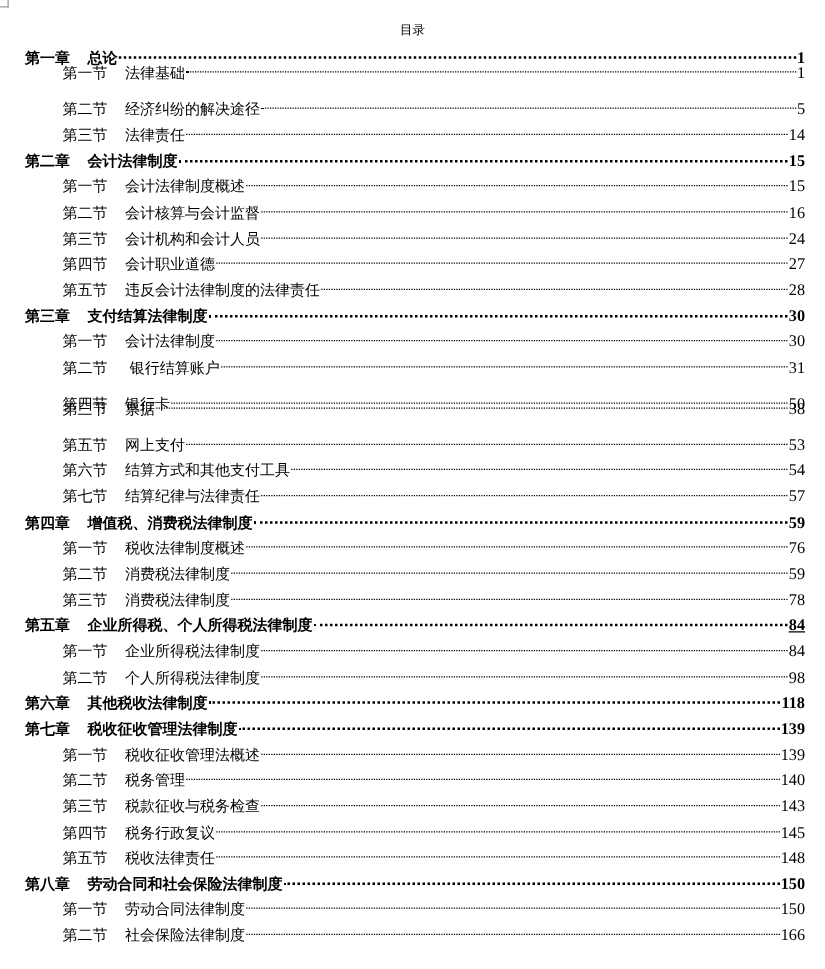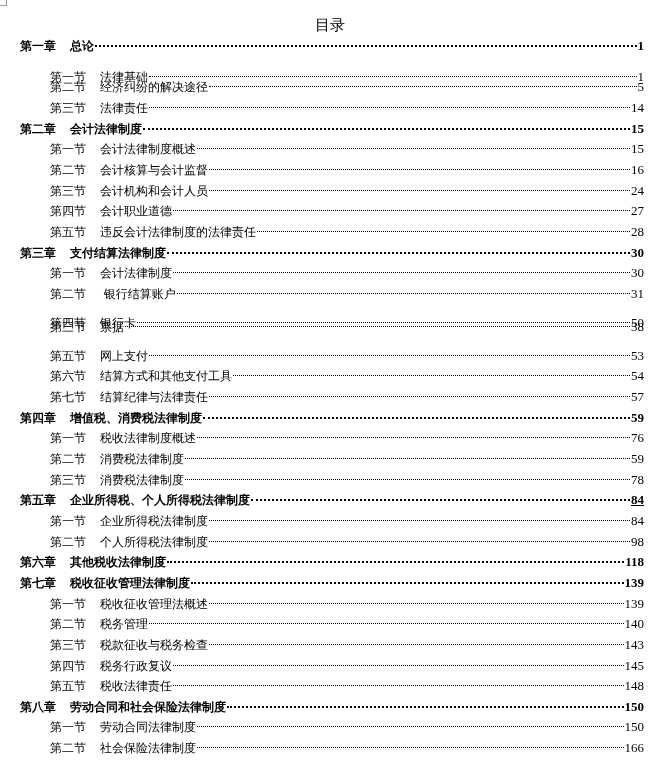--- a/index.html
+++ b/index.html
@@ -1,21 +1,21 @@
 <!DOCTYPE html>
 <html><head>
 <meta charset="utf-8">
 <style>
   html, body { margin: 0; padding: 0; background: #ffffff; }
   body { width: 660px; height: 775px; position: relative; overflow: hidden;
          font-family: "DejaVu Sans", sans-serif; color: #000; }
   .corner-mark { position: absolute; left: 0; top: 0; width: 6px; height: 5px;
                  border-right: 1px solid #9a9a9a; border-bottom: 1px solid #9a9a9a; }
   .toc-title { position: absolute; top: 15px; left: 0; width: 660px; text-align: center;
-               font-size: 15px; line-height: 20px; }
+               font-size: 10px; line-height: 20px; }
   .toc { position: absolute; top: 36px; left: 0; width: 660px; }
   .row { position: absolute; left: 0; width: 660px; height: 20px; line-height: 20px;
          display: flex; align-items: baseline; font-size: 12px; white-space: nowrap; }
   .row.chapter { font-weight: bold; }
   .row .lead { flex: 0 0 auto; }
   .row.chapter .num-label { margin-left: 20px; width: 50px; display: inline-block; }
   .row.section .num-label { margin-left: 50px; width: 50px; display: inline-block; }
   .row .title { display: inline-block; }
   .row .dots { flex: 1 1 auto; border-bottom: 1px dotted #000; margin: 0 1px 0 1px;
                position: relative; top: -4px; height: 0; }
@@ -30,21 +30,21 @@
 <div class="corner-mark"></div>
 
 <div class="toc-title">目录</div>
 
 <div class="toc" id="toc">
     <div class="row chapter" style="top: 0px;">
       <span class="lead"><span class="num-label">第一章</span><span class="title" style="white-space: pre; text-align: center;">总论</span></span>
       <span class="dots"></span>
       <span class="page">1</span>
     </div>
-    <div class="row section" style="top: 31px;">
+    <div class="row section" style="top: 12px;">
       <span class="lead"><span class="num-label">第一节</span><span class="title" style="white-space: pre;">法律基础</span></span>
       <span class="dots"></span>
       <span class="page">1</span>
     </div>
     <div class="row section" style="top: 41.3px;">
       <span class="lead"><span class="num-label">第二节</span><span class="title" style="white-space: pre;">经济纠纷的解决途径</span></span>
       <span class="dots"></span>
       <span class="page">5</span>
     </div>
     <div class="row section" style="top: 61.95px;">

